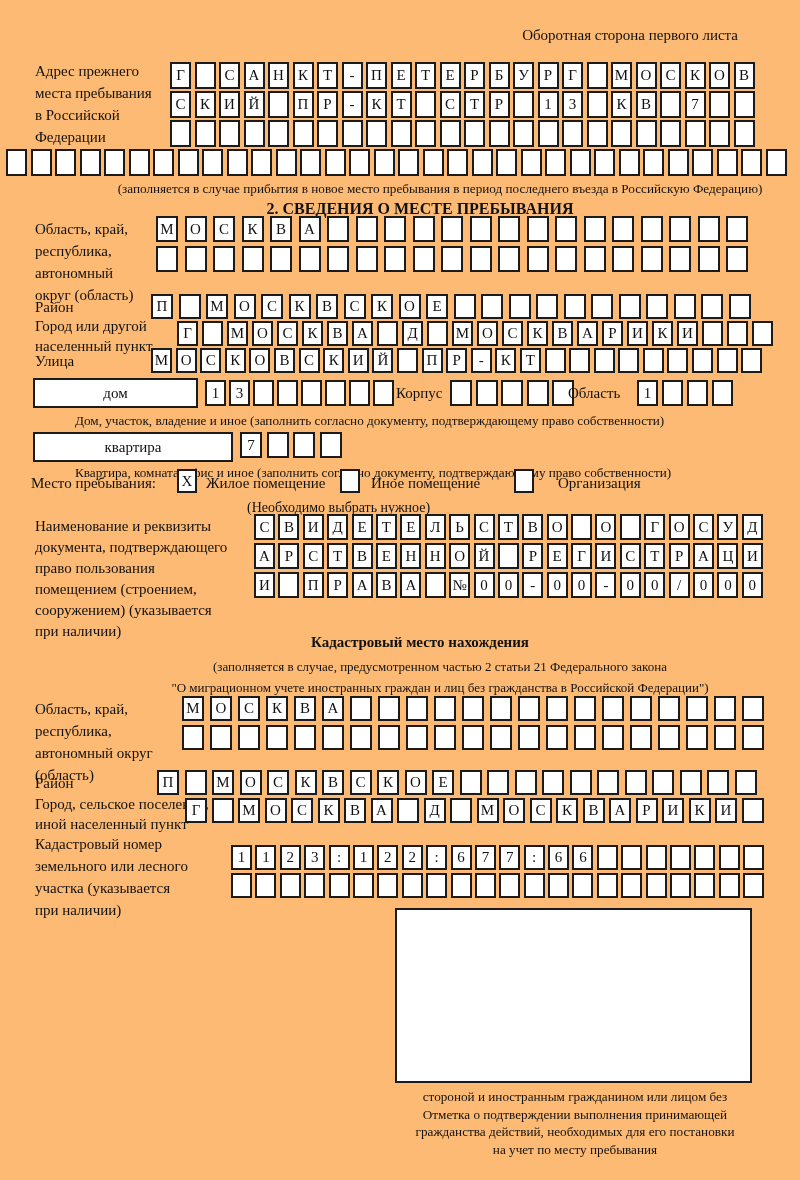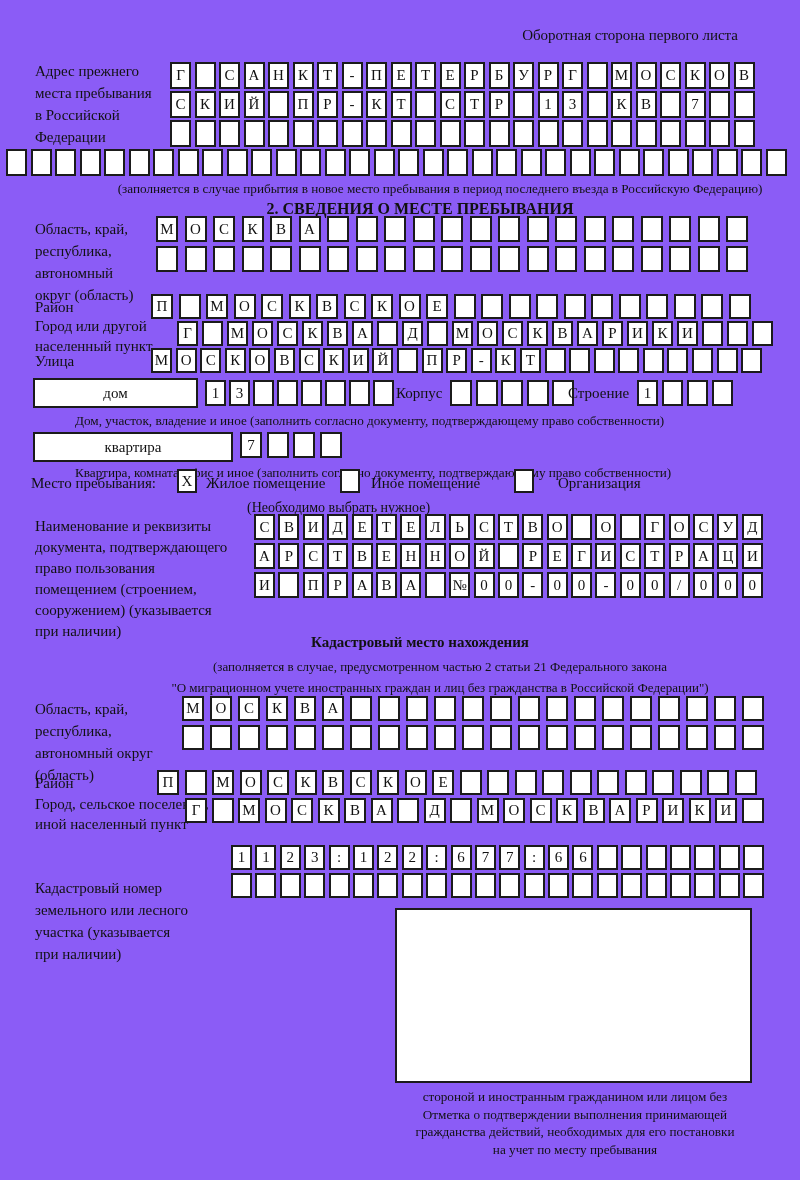--- a/index.html
+++ b/index.html
@@ -1,16 +1,16 @@
 <!DOCTYPE html>
 <html><head>
 <meta charset="utf-8">
 <style>
   html,body{margin:0;padding:0;background:#ffffff;}
-  #form{position:relative;width:800px;height:1180px;background:#8b5cf6;color:#111;
+  #form{position:relative;width:800px;height:1180px;background:#fdba74;color:#111;
         font-family:"Liberation Serif","DejaVu Serif",serif;overflow:hidden;}
   .cellrow{position:absolute;display:flex;}
   .cell{flex:none;width:var(--cw,21px);height:var(--ch,26px);border:2px solid #1b1b1b;
         box-sizing:border-box;display:flex;align-items:center;justify-content:center;
         font-size:15px;background:#fff;}
   .label{position:absolute;font-size:15px;line-height:22px;color:#111;}
   .label.lh20 .ln{line-height:20px;}
   .label.lh21 .ln{line-height:21px;}
   .small{font-size:13.2px;line-height:17px;padding-left:40px;}
   .center{left:0;width:800px;text-align:center;}
@@ -301,21 +301,21 @@
       <span class="cell"></span>
     </div>
   <div class="label" style="left:396px;top:382px;">Корпус</div>
   <div class="cellrow" style="left:450px;top:380px;gap:3.5px;--cw:22px;">
       <span class="cell"></span>
       <span class="cell"></span>
       <span class="cell"></span>
       <span class="cell"></span>
       <span class="cell"></span>
     </div>
-  <div class="label" style="left:568px;top:382px;">Строение</div>
+  <div class="label" style="left:568px;top:382px;">Область</div>
   <div class="cellrow" style="left:637px;top:380px;gap:4px;--cw:21px;">
       <span class="cell">1</span>
       <span class="cell"></span>
       <span class="cell"></span>
       <span class="cell"></span>
     </div>
   <div class="label small" style="left:35px;top:412px;">Дом, участок, владение и иное (заполнить согласно документу, подтверждающему право собственности)</div>
 
   <div class="wbox" style="left:33px;top:432px;width:200px;height:30px;">квартира</div>
   <div class="cellrow" style="left:240px;top:432px;gap:4.5px;--cw:22px;">
@@ -520,21 +520,21 @@
       <span class="cell">К</span>
       <span class="cell">В</span>
       <span class="cell">А</span>
       <span class="cell">Р</span>
       <span class="cell">И</span>
       <span class="cell">К</span>
       <span class="cell">И</span>
       <span class="cell"></span>
     </div>
 
-  <div class="label" style="left:35px;top:833px;margin-top:44px;">
+  <div class="label" style="left:35px;top:833px;">
       <div class="ln">Кадастровый номер</div>
       <div class="ln">земельного или лесного</div>
       <div class="ln">участка (указывается</div>
       <div class="ln">при наличии)</div>
     </div>
   <div class="cellrow" style="left:231px;top:845px;gap:3.4px;--ch:25px;">
       <span class="cell">1</span>
       <span class="cell">1</span>
       <span class="cell">2</span>
       <span class="cell">3</span>

